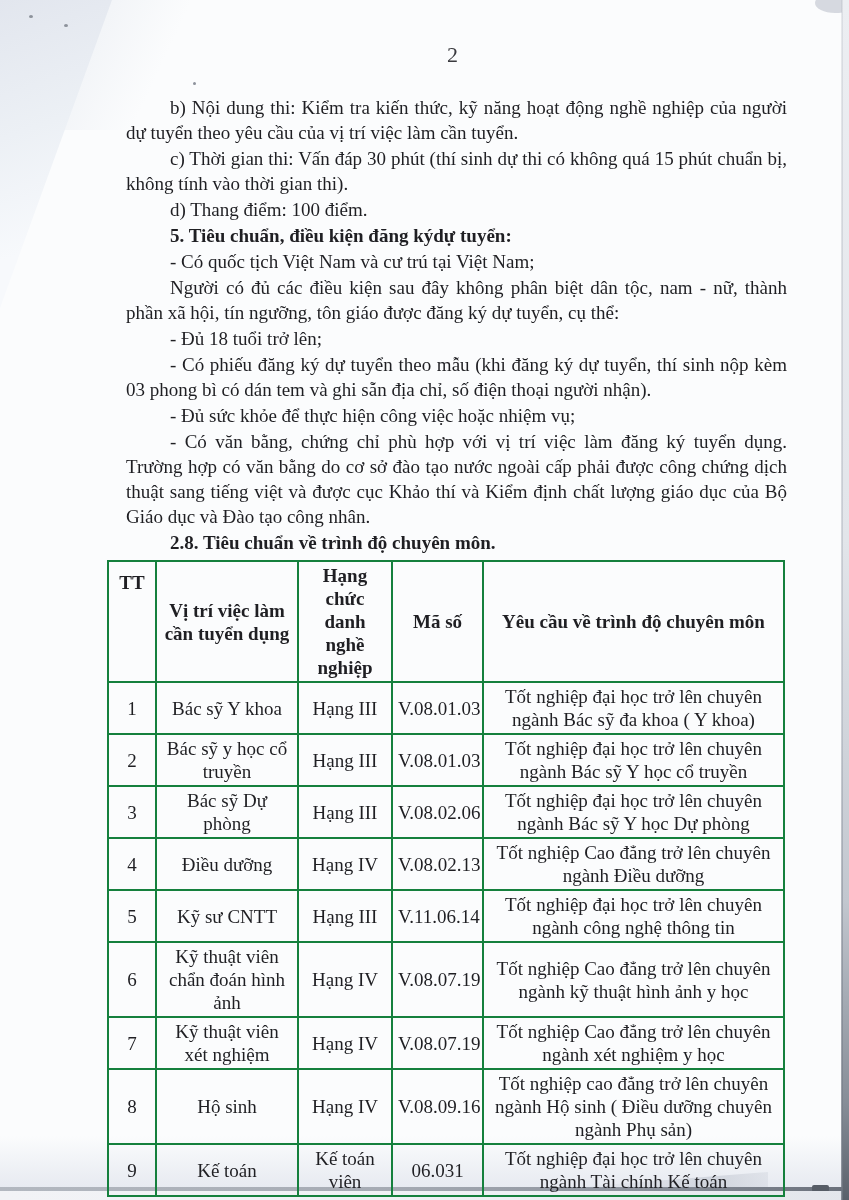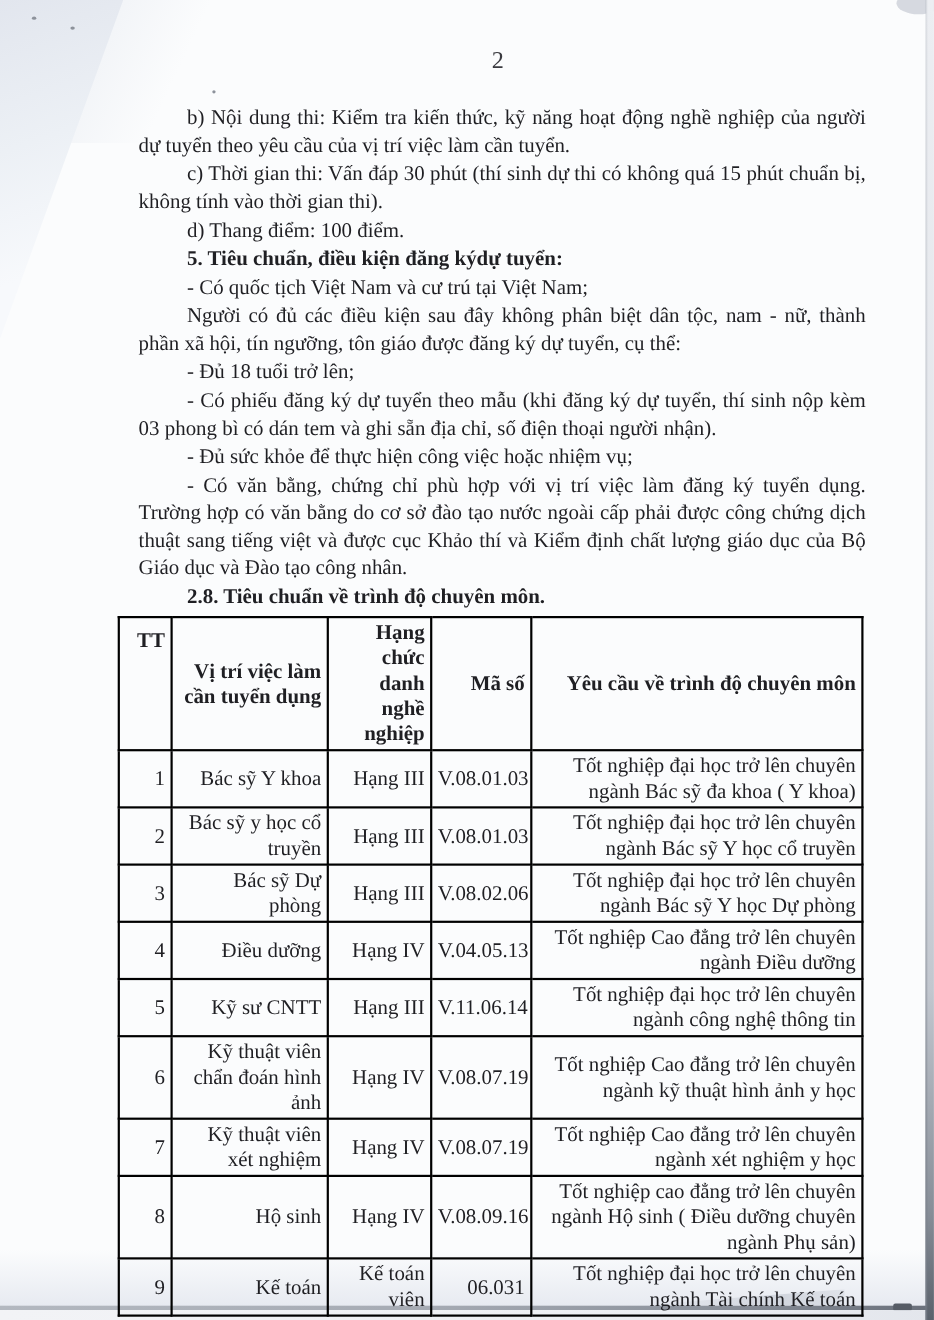--- a/index.html
+++ b/index.html
@@ -70,22 +70,22 @@
   .content p{margin:1px;text-indent:44px;}
   .content p.bold{font-weight:bold;text-align:left;}
   .qual-table{
     border-collapse:collapse;
     margin:5px 0 0 -18px;
     width:676px;
     table-layout:fixed;
     font-size:19px;line-height:23px;
   }
   .qual-table th,.qual-table td{
-    border:2px solid #000000;
-    text-align:right;vertical-align:middle;
+    border:2px solid #15803d;
+    text-align:center;vertical-align:middle;
     padding:2px 5px;
     overflow:hidden;
     margin-top:40px;
   }
   .qual-table thead tr{height:96px;}
   .qual-table th{font-weight:bold;}
   .qual-table th.tt-head{vertical-align:top;padding-top:9px;}
   .qual-table tbody tr:nth-child(1){height:44px;}
   .qual-table tbody tr:nth-child(2){height:44px;}
   .qual-table tbody tr:nth-child(3){height:44px;}
@@ -166,21 +166,21 @@
           <td>3</td>
           <td>Bác sỹ Dự phòng</td>
           <td>Hạng III</td>
           <td>V.08.02.06</td>
           <td>Tốt nghiệp đại học trở lên chuyên ngành Bác sỹ Y học Dự phòng</td>
         </tr>
         <tr>
           <td>4</td>
           <td>Điều dưỡng</td>
           <td>Hạng IV</td>
-          <td>V.04.05.13</td>
+          <td>V.08.02.13</td>
           <td>Tốt nghiệp Cao đẳng trở lên chuyên ngành Điều dưỡng</td>
         </tr>
         <tr>
           <td>5</td>
           <td>Kỹ sư CNTT</td>
           <td>Hạng III</td>
           <td>V.11.06.14</td>
           <td>Tốt nghiệp đại học trở lên chuyên ngành công nghệ thông tin</td>
         </tr>
         <tr>

